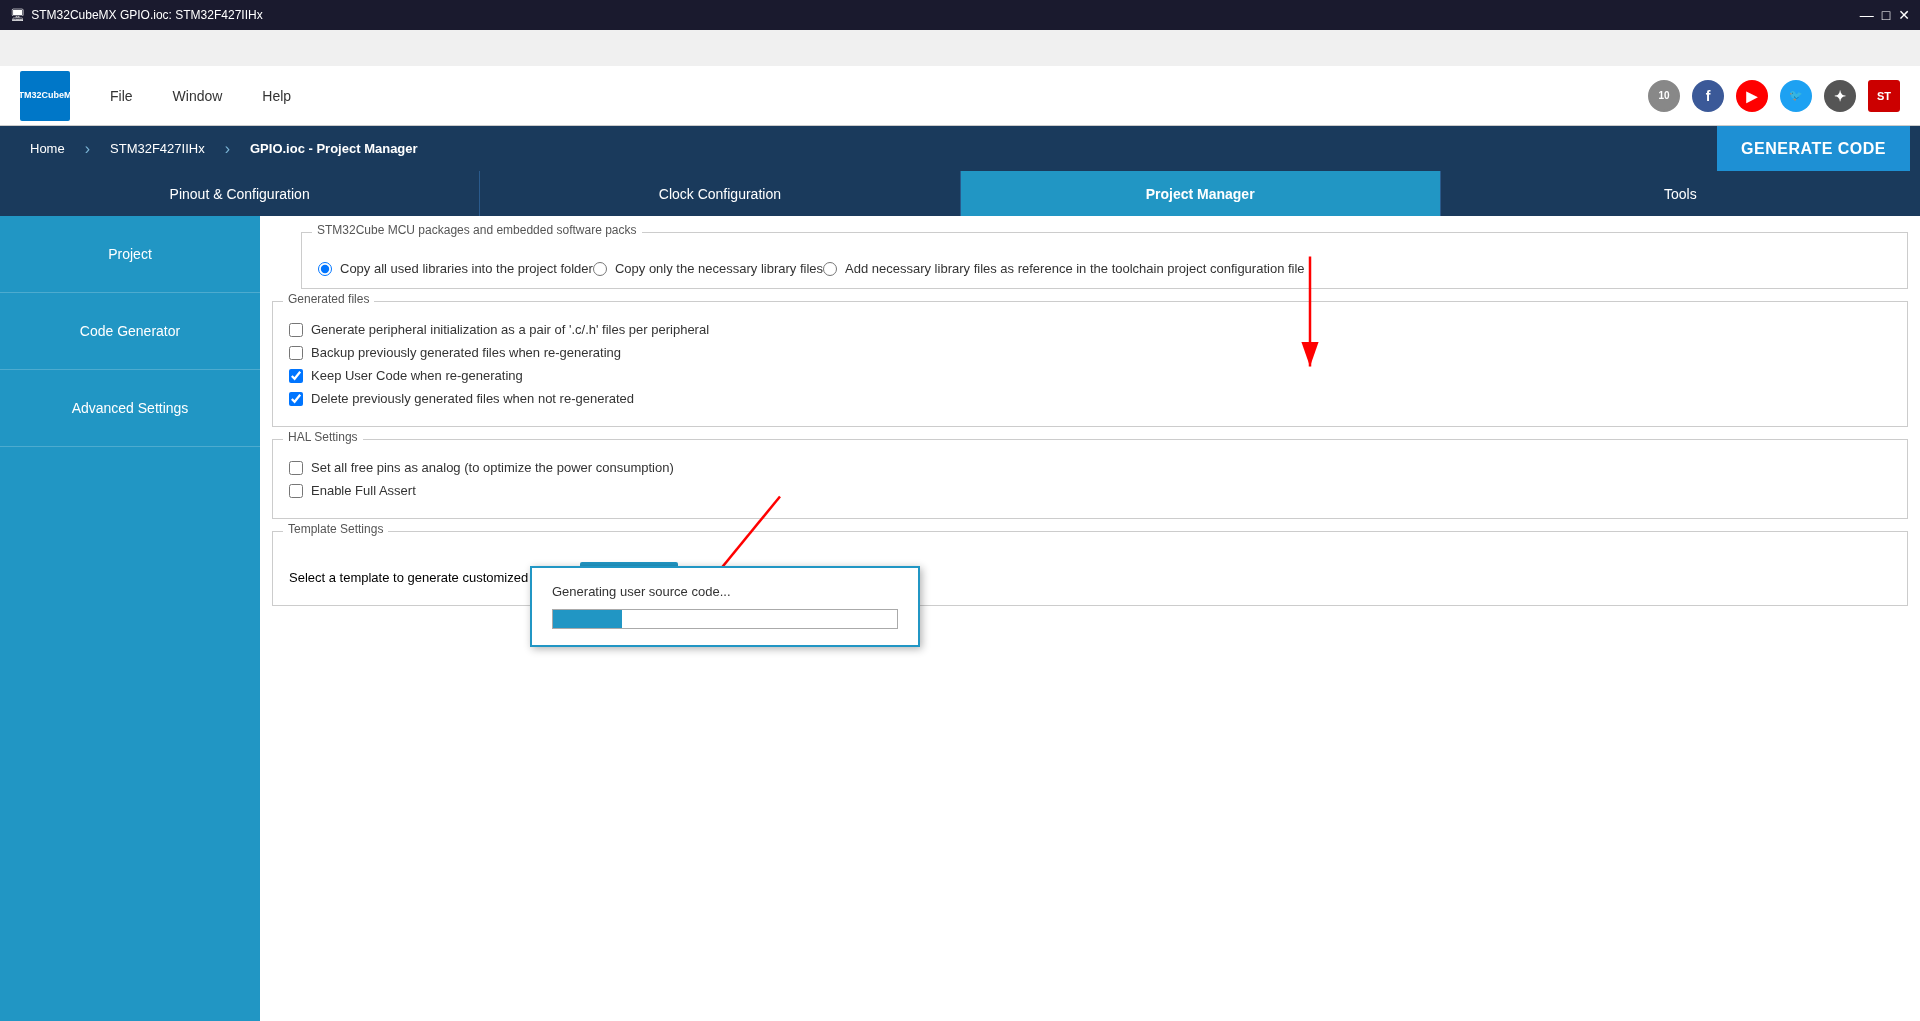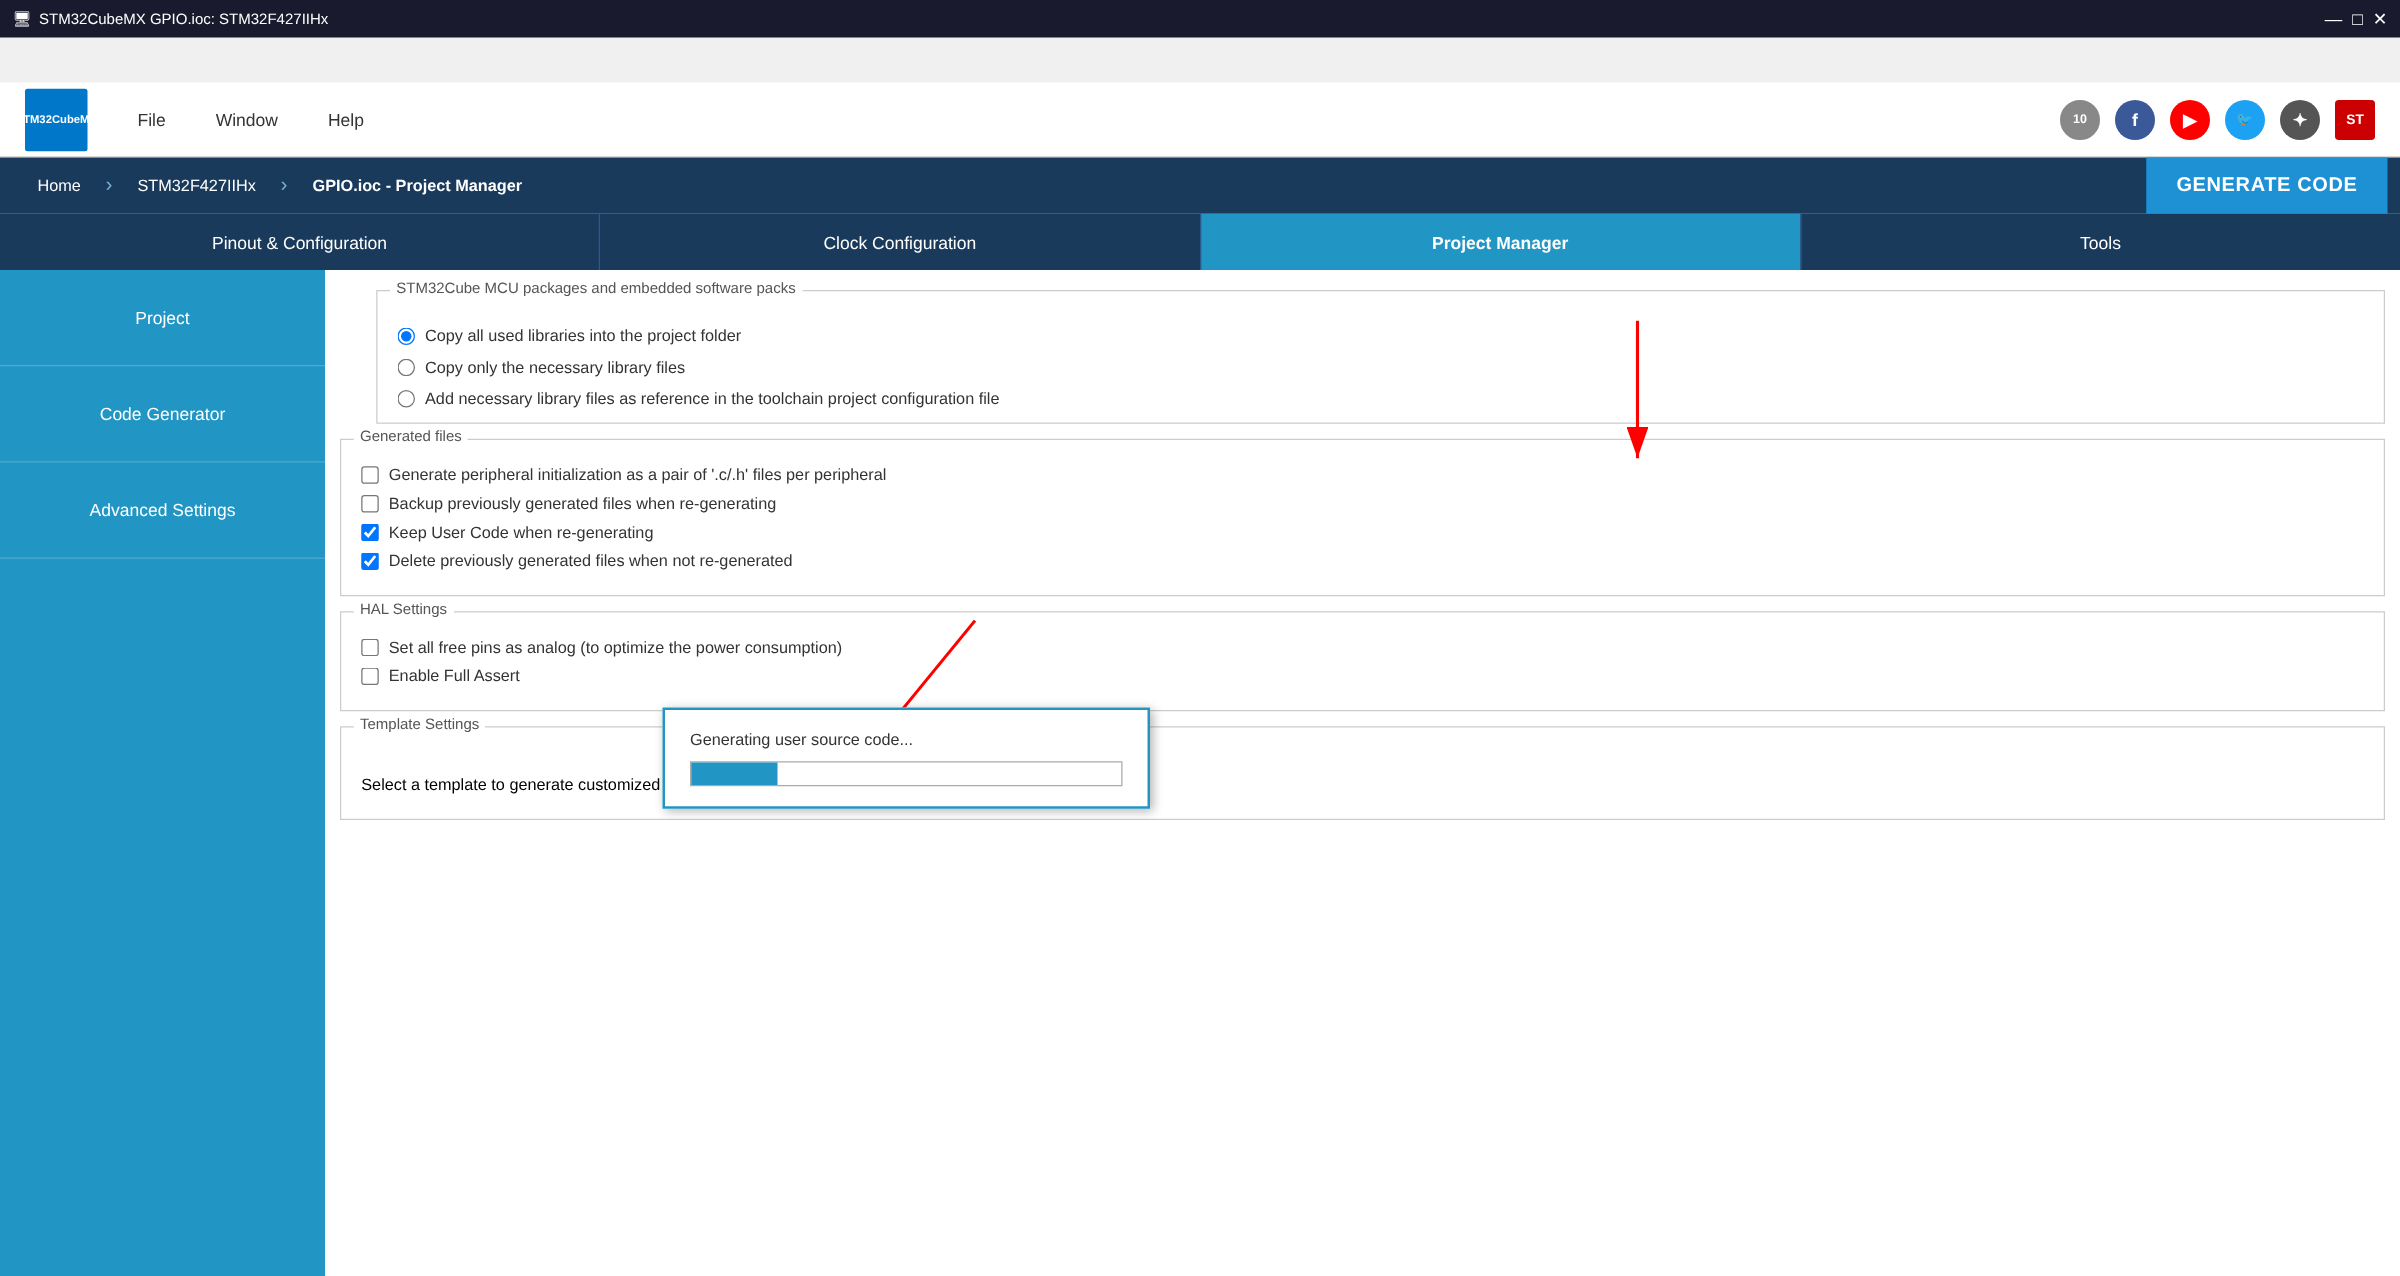--- a/index.html
+++ b/index.html
@@ -143,21 +143,21 @@
       position: absolute;
       top: -10px;
       left: 10px;
       background: white;
       padding: 0 5px;
       font-size: 12px;
       color: #555;
     }
     .section-content { padding-top: 8px; }
 
-    .radio-group { display: flex; flex-direction: column; gap: 10px; margin-top: 8px; }
+    .radio-group { display: flex; flex-direction: row; margin-top: 8px; }
     .radio-item { display: flex; align-items: center; gap: 8px; font-size: 13px; color: #333; }
     .checkbox-item { display: flex; align-items: center; gap: 8px; font-size: 13px; color: #333; margin-bottom: 8px; }
 
     input[type="radio"], input[type="checkbox"] { width: 14px; height: 14px; cursor: pointer; }
 
     .settings-btn {
       background: #2196c4;
       color: white;
       border: none;
       padding: 8px 20px;

